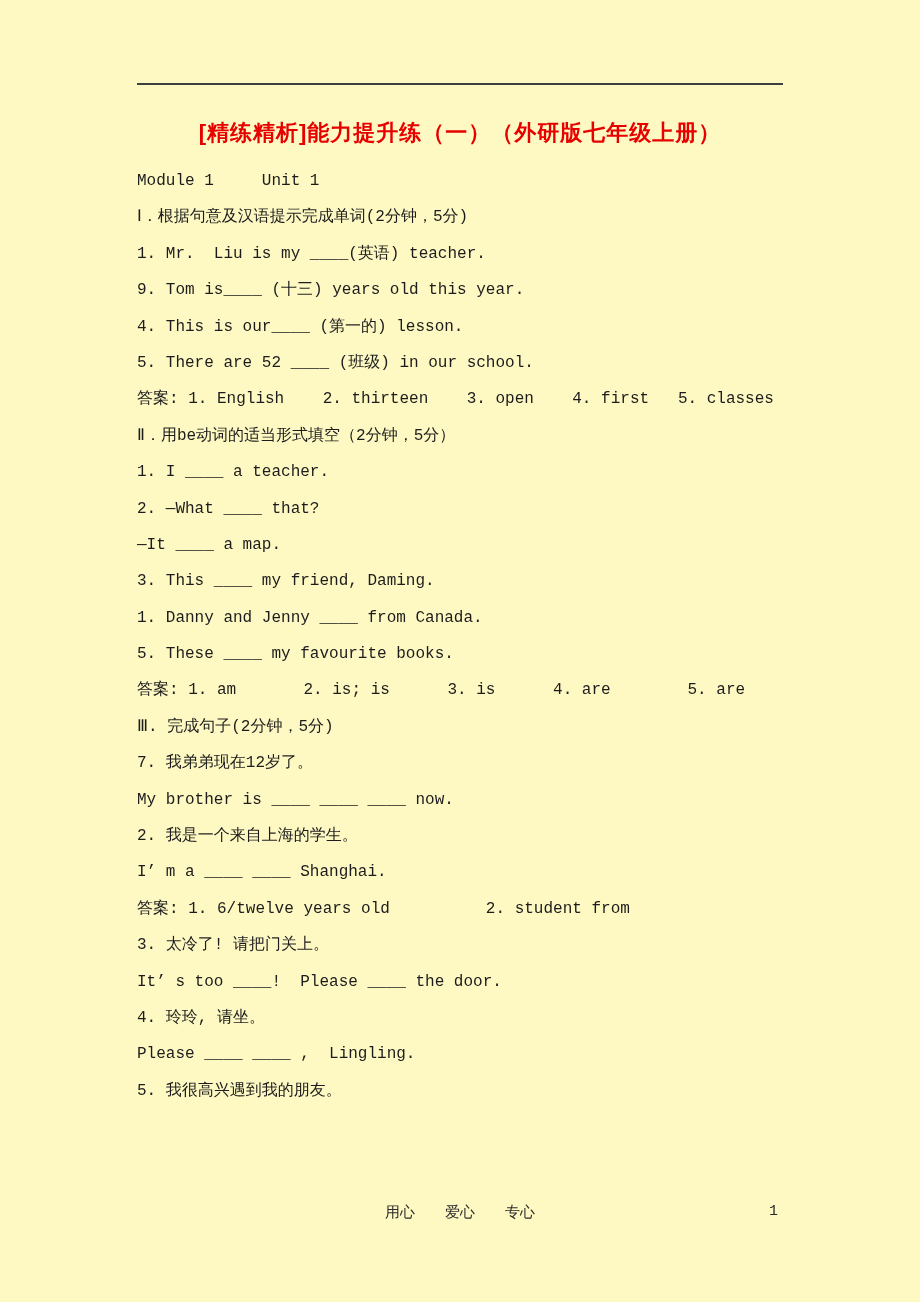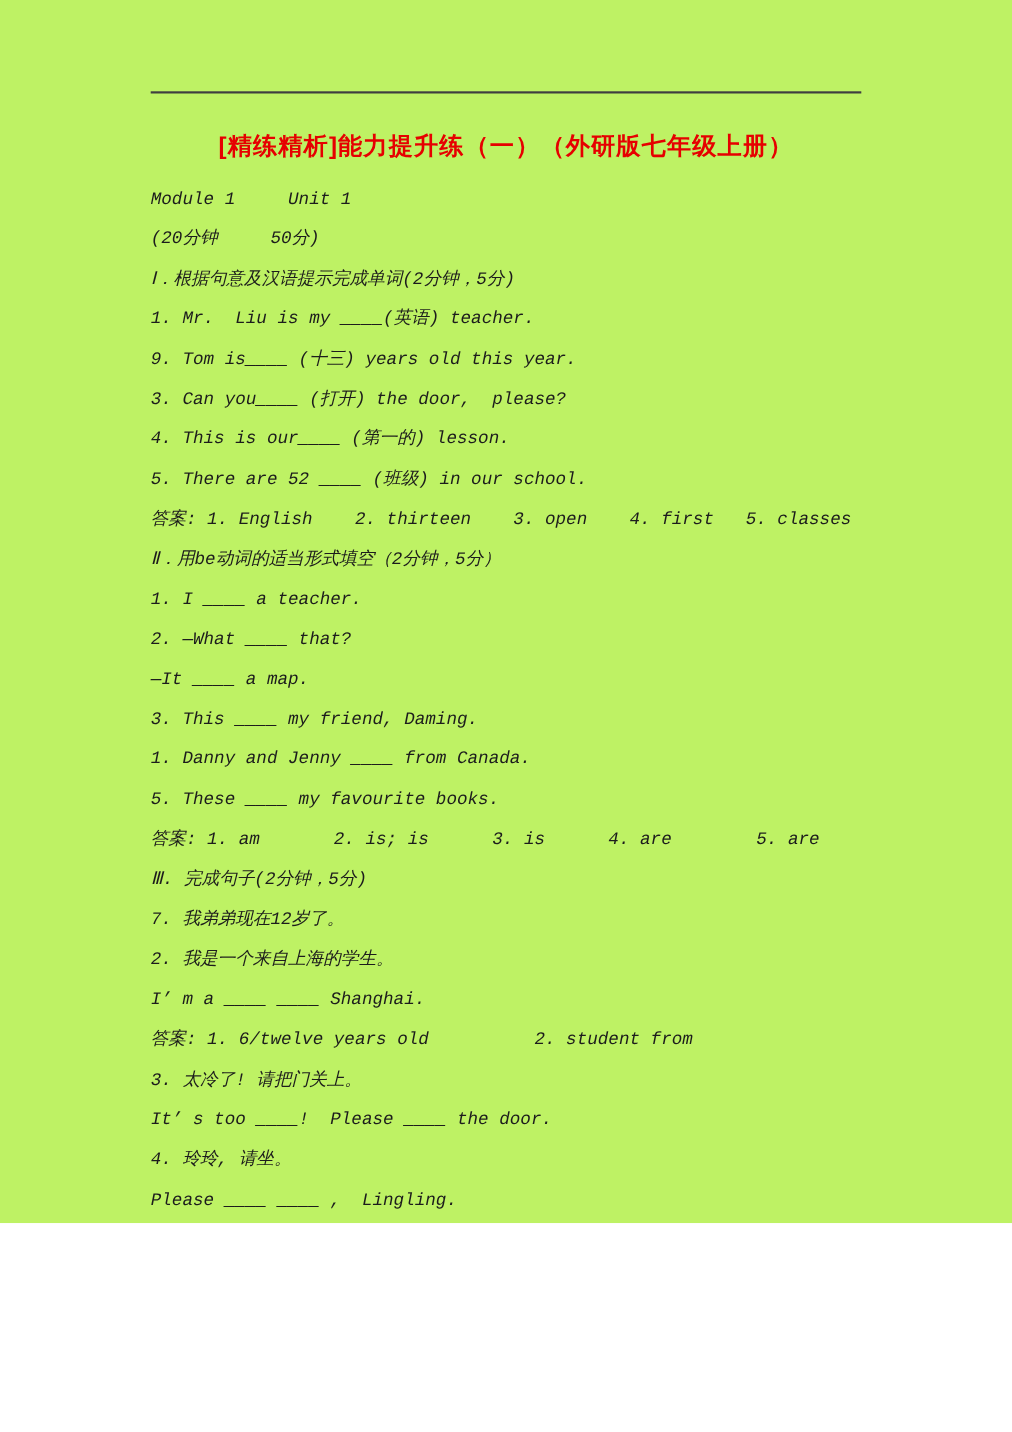--- a/index.html
+++ b/index.html
@@ -3,22 +3,22 @@
 <meta charset="utf-8">
 <style>
   html, body {
     margin: 0;
     padding: 0;
     background: #ffffff;
   }
   .page {
     position: relative;
     width: 920px;
-    height: 1112px;
-    background: #bef264;
+    height: 1302px;
+    background: #fef9c3;
     overflow: hidden;
     font-family: "Liberation Mono", "DejaVu Sans Mono", monospace;
     color: #1c1c1c;
   }
   .header-rule {
     position: absolute;
     left: 137px;
     top: 83px;
     width: 646px;
     border-top: 2px solid #3f3f3f;
@@ -34,21 +34,20 @@
     font-size: 22px;
     font-weight: bold;
     letter-spacing: 1px;
     white-space: pre;
   }
   .content {
     position: absolute;
     left: 137px;
     top: 163px;
     width: 700px;
-    font-style: italic;
   }
   .content p {
     margin: 0;
     height: 36.4px;
     line-height: 36.4px;
     font-size: 16px;
     white-space: pre;
   }
   .footer {
     position: absolute;
@@ -79,38 +78,37 @@
 <body>
 
 <div class="page">
 
   <div class="header-rule" style="border-top-color: rgb(63, 63, 63);"></div>
 
   <h1 class="doc-title" style="color: rgb(230, 0, 0);">[精练精析]能力提升练（一）（外研版七年级上册）</h1>
 
   <div class="content" id="content" style="color: rgb(28, 28, 28);">
       <p>Module 1     Unit 1</p>
-      <p>(20分钟     50分)</p>
       <p>Ⅰ．根据句意及汉语提示完成单词(2分钟，5分)</p>
       <p>1. Mr.  Liu is my ____(英语) teacher.</p>
       <p>9. Tom is____ (十三) years old this year.</p>
-      <p>3. Can you____ (打开) the door,  please?</p>
       <p>4. This is our____ (第一的) lesson.</p>
       <p>5. There are 52 ____ (班级) in our school.</p>
       <p>答案: 1. English    2. thirteen    3. open    4. first   5. classes</p>
       <p>Ⅱ．用be动词的适当形式填空（2分钟，5分）</p>
       <p>1. I ____ a teacher.</p>
       <p>2. —What ____ that?</p>
       <p>—It ____ a map.</p>
       <p>3. This ____ my friend, Daming.</p>
       <p>1. Danny and Jenny ____ from Canada.</p>
       <p>5. These ____ my favourite books.</p>
       <p>答案: 1. am       2. is; is      3. is      4. are        5. are</p>
       <p>Ⅲ. 完成句子(2分钟，5分)</p>
       <p>7. 我弟弟现在12岁了。</p>
+      <p>My brother is ____ ____ ____ now.</p>
       <p>2. 我是一个来自上海的学生。</p>
       <p>I’ m a ____ ____ Shanghai.</p>
       <p>答案: 1. 6/twelve years old          2. student from</p>
       <p>3. 太冷了! 请把门关上。</p>
       <p>It’ s too ____!  Please ____ the door.</p>
       <p>4. 玲玲, 请坐。</p>
       <p>Please ____ ____ ,  Lingling.</p>
       <p>5. 我很高兴遇到我的朋友。</p>
     </div>
 

